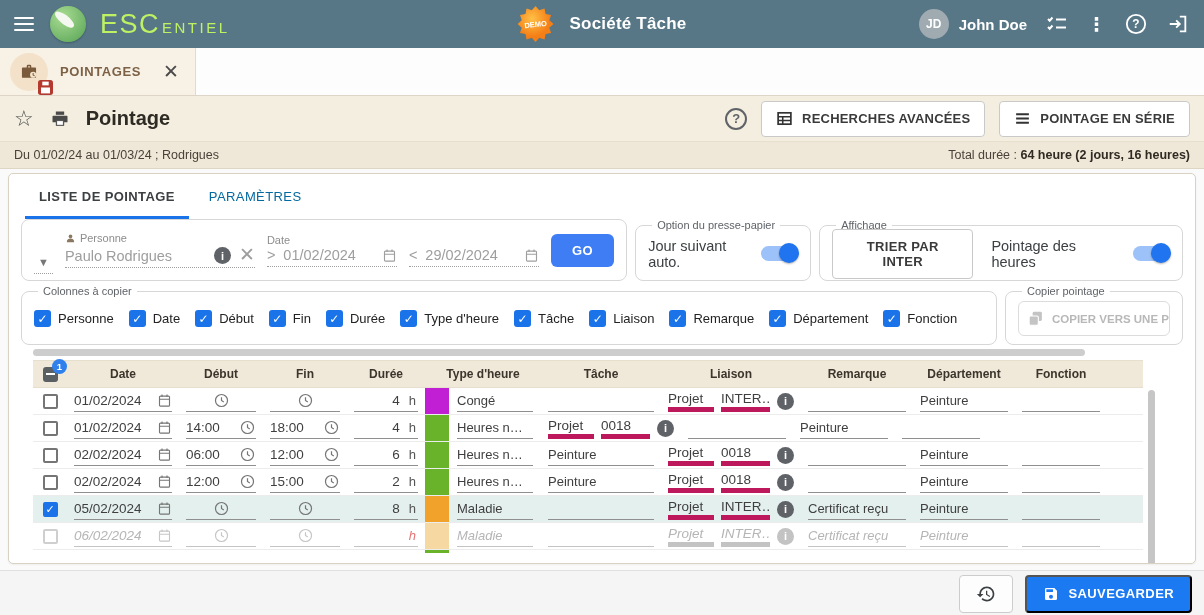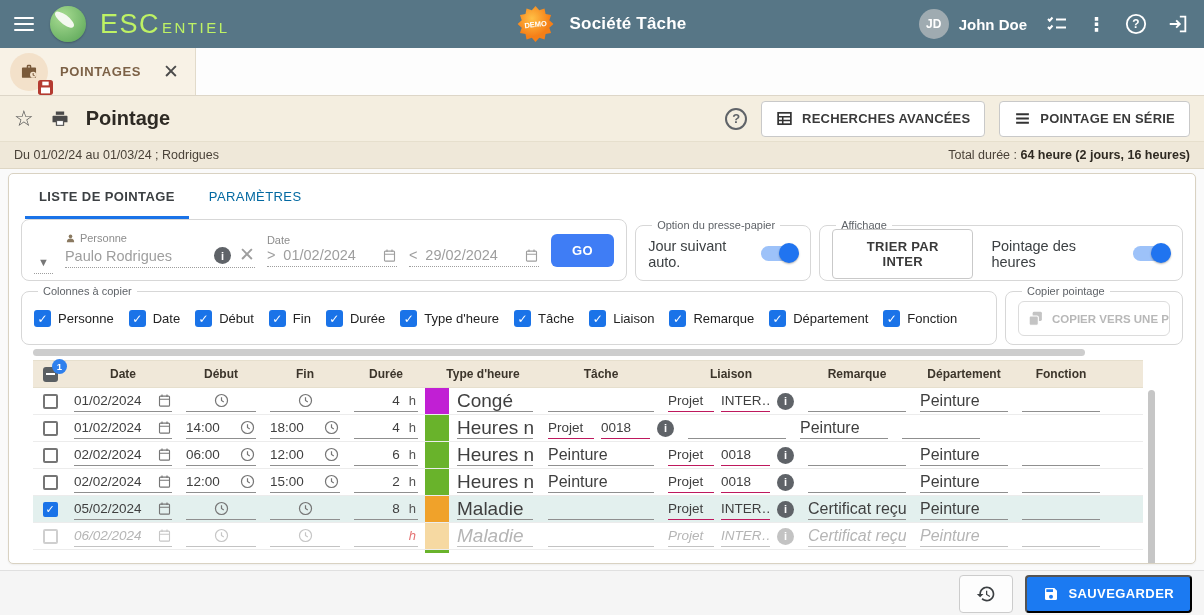--- a/index.html
+++ b/index.html
@@ -107,24 +107,24 @@
 .c-dept{width:102px}
 .c-func{width:92px}
 .c-extra{width:36px}
 .fieldline{display:flex;align-items:center;justify-content:space-between;width:100%;border-bottom:1px solid #8f8f8f;height:22px;gap:4px}
 .fieldline.center{justify-content:center}
 .fieldline.dur{justify-content:flex-end;gap:9px;padding-right:2px}
 .val{font-size:13.5px;color:#3f3f3f}
 .unit{font-size:13px;color:#555}
 .ic{width:15px;height:15px;color:#757575;flex:none}
 .ic-clock{width:17px;height:17px}
-.textline{width:100%;height:22px;border-bottom:1px solid #8f8f8f;font-size:16px;display:flex;align-items:center;color:#3f3f3f;white-space:nowrap;overflow:hidden}
+.textline{width:100%;height:22px;border-bottom:1px solid #8f8f8f;font-size:13px;display:flex;align-items:center;color:#3f3f3f;white-space:nowrap;overflow:hidden}
 .swatch{width:24px;height:100%;flex:none}
-.typewrap{flex:1;height:22px;margin:9px 8px;border-bottom:1px solid #8f8f8f;display:flex;align-items:center;font-size:19px;color:#3f3f3f;white-space:nowrap;overflow:hidden}
-.lpart{height:22px;border-bottom:1px solid #be185d;font-size:13.5px;display:flex;align-items:center;color:#3f3f3f;white-space:nowrap;overflow:hidden}
+.typewrap{flex:1;height:22px;margin:9px 8px;border-bottom:1px solid #8f8f8f;display:flex;align-items:center;font-size:13px;color:#3f3f3f;white-space:nowrap;overflow:hidden}
+.lpart{height:22px;border-bottom:5px solid #be185d;font-size:13.5px;display:flex;align-items:center;color:#3f3f3f;white-space:nowrap;overflow:hidden}
 .lp1{width:47px;margin-right:7px}
 .lp2{width:50px;margin-right:7px}
 .rcb{width:15px;height:15px;border:2px solid #757575;border-radius:2px;background:#fff;display:flex;align-items:center;justify-content:center;font-size:11px;color:#fff;cursor:pointer}
 .rcb.on{background:#1a73e8;border-color:#1a73e8}
 .trow.ghost .val,.trow.ghost .textline,.trow.ghost .lpart,.trow.ghost .typewrap{color:#b5b5b5;font-style:italic}
 .trow.ghost .ic{color:#c6c6c6}
 .trow.ghost .unit{color:#e57373;font-style:italic}
 .trow.ghost .rcb{border-color:#cfcfcf}
 .trow.ghost .info-dot{background:#c3c3c3}
 .trow.ghost .fieldline,.trow.ghost .textline,.trow.ghost .lpart,.trow.ghost .typewrap{border-bottom-color:#c3c3c3}

